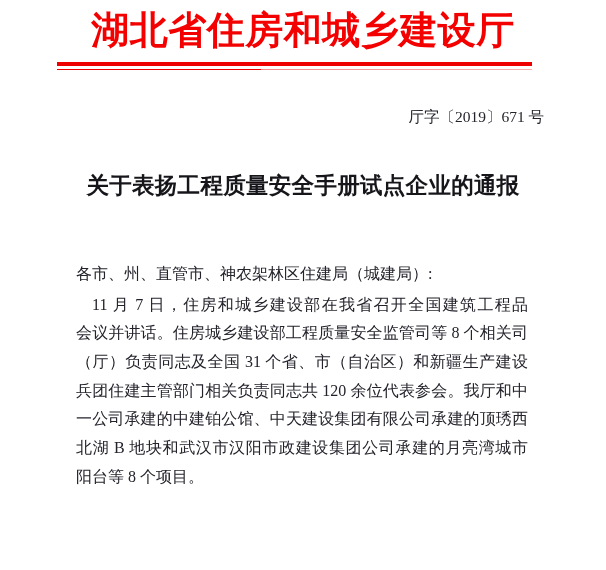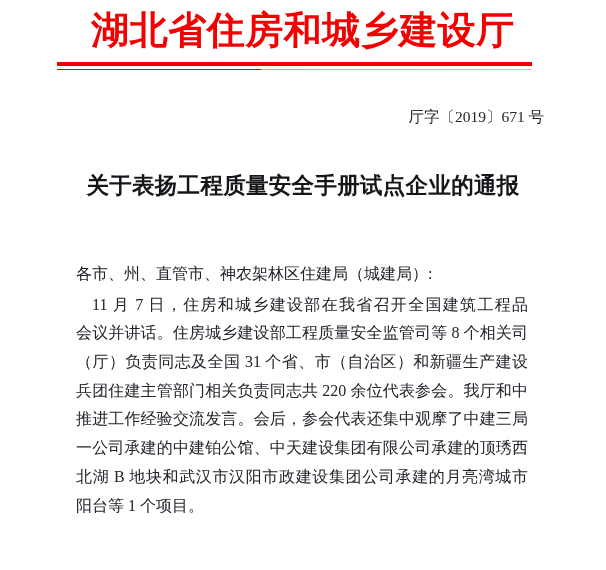--- a/index.html
+++ b/index.html
@@ -103,21 +103,20 @@
   <div class="doc-number">厅字〔2019〕671 号</div>
 
   <div class="doc-title">关于表扬工程质量安全手册试点企业的通报</div>
 
   <div class="body-text">
     <div class="salutation">各市、州、直管市、神农架林区住建局（城建局）:</div>
     <div class="paragraph">
       <div class="line indent">11 月 7 日，住房和城乡建设部在我省召开全国建筑工程品</div>
       <div class="line">会议并讲话。住房城乡建设部工程质量安全监管司等 8 个相关司</div>
       <div class="line">（厅）负责同志及全国 31 个省、市（自治区）和新疆生产建设</div>
-      <div class="line">兵团住建主管部门相关负责同志共 220 余位代表参会。我厅和中</div>
-      <div class="line">推进工作经验交流发言。会后，参会代表还集中观摩了中建三局</div>
+      <div class="line">兵团住建主管部门相关负责同志共 120 余位代表参会。我厅和中</div>
       <div class="line">一公司承建的中建铂公馆、中天建设集团有限公司承建的顶琇西</div>
       <div class="line">北湖 B 地块和武汉市汉阳市政建设集团公司承建的月亮湾城市</div>
-      <div class="line last">阳台等 1 个项目。</div>
+      <div class="line last">阳台等 8 个项目。</div>
     </div>
   </div>
 
 </div>
 
 </body></html>

